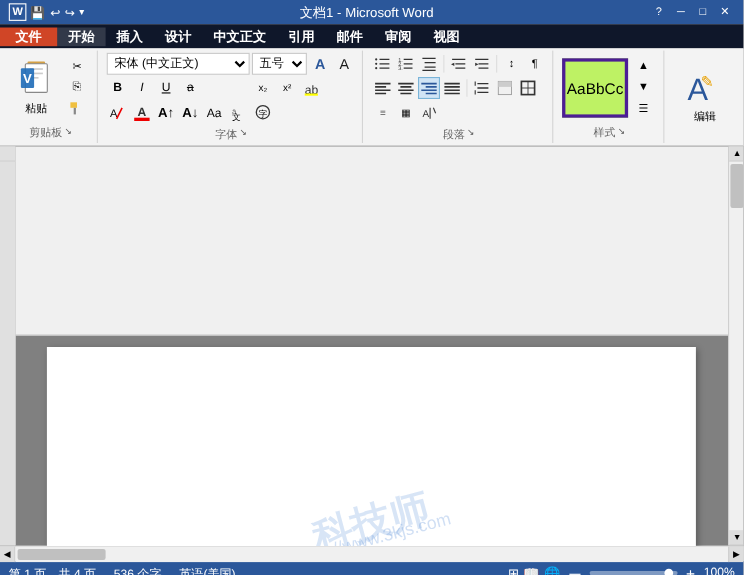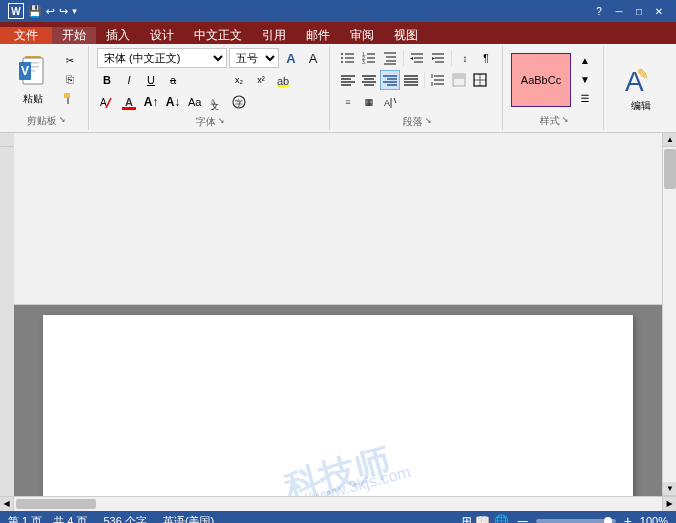--- a/index.html
+++ b/index.html
@@ -22,23 +22,24 @@
       display: flex; align-items: center; justify-content: center;
       font-size: 10px; color: white; cursor: pointer;
       background: transparent;
     }
     .title-bar-left { display: flex; align-items: center; gap: 4px; }
     .word-icon { width: 16px; height: 16px; background: #2b579a; border: 1px solid #fff; display: flex; align-items: center; justify-content: center; font-size: 10px; font-weight: bold; color: white; }
 
     
     .menu-bar {
       height: 22px;
-      background: #7f1d1d;
-      display: flex;
-      align-items: flex-end;
+      background: #0f172a;
+      display: flex;
+      align-items: center;
+      font-weight: bold;
     }
     .file-btn {
       background: #d04526;
       color: white;
       padding: 0 14px;
       font-size: 12px;
       display: flex; align-items: center;
       cursor: pointer;
     }
     .menu-item {
@@ -275,20 +276,21 @@
 
 <div class="title-bar">
   <div class="title-bar-left">
     <div class="word-icon">W</div>
 
     <span style="color:white;font-size:11px;cursor:pointer;">💾</span>
     <span style="color:white;font-size:11px;cursor:pointer;">↩</span>
     <span style="color:white;font-size:11px;cursor:pointer;">↪</span>
     <span style="color:white;font-size:9px;cursor:pointer;">▾</span>
   </div>
+  <div class="title-bar-title">文档1 - Microsoft Word</div>
   <div class="title-bar-controls">
     <div class="title-btn">?</div>
     <div class="title-btn">─</div>
     <div class="title-btn">□</div>
     <div class="title-btn close">✕</div>
   </div>
 </div>
 
 <div class="menu-bar">
   <div class="file-btn">文件</div>
@@ -529,21 +531,21 @@
       </div>
       <div style="display:flex;align-items:center;gap:2px;margin-top:1px;">
         <span class="ribbon-group-label">段落</span>
         <span class="ribbon-expander">↘</span>
       </div>
     </div>
 
     <div class="ribbon-group" style="min-width:80px;">
       <div class="ribbon-group-content">
         <div style="display:flex;flex-direction:column;gap:2px;">
-          <div style="width:60px;height:54px;border:1px solid #4c1d95;background:#fca5a5;display:flex;align-items:center;justify-content:center;font-size:11px;cursor:pointer;">
+          <div style="width:60px;height:54px;border:3px solid #4c1d95;background:#bef264;display:flex;align-items:center;justify-content:center;font-size:14px;cursor:pointer;">
             AaBbCc
           </div>
         </div>
         <div style="display:flex;flex-direction:column;gap:1px;">
           <div class="small-btn">▲</div>
           <div class="small-btn">▼</div>
           <div class="small-btn">☰</div>
         </div>
       </div>
       <div style="display:flex;align-items:flex-end;gap:2px;margin-top:1px;">

